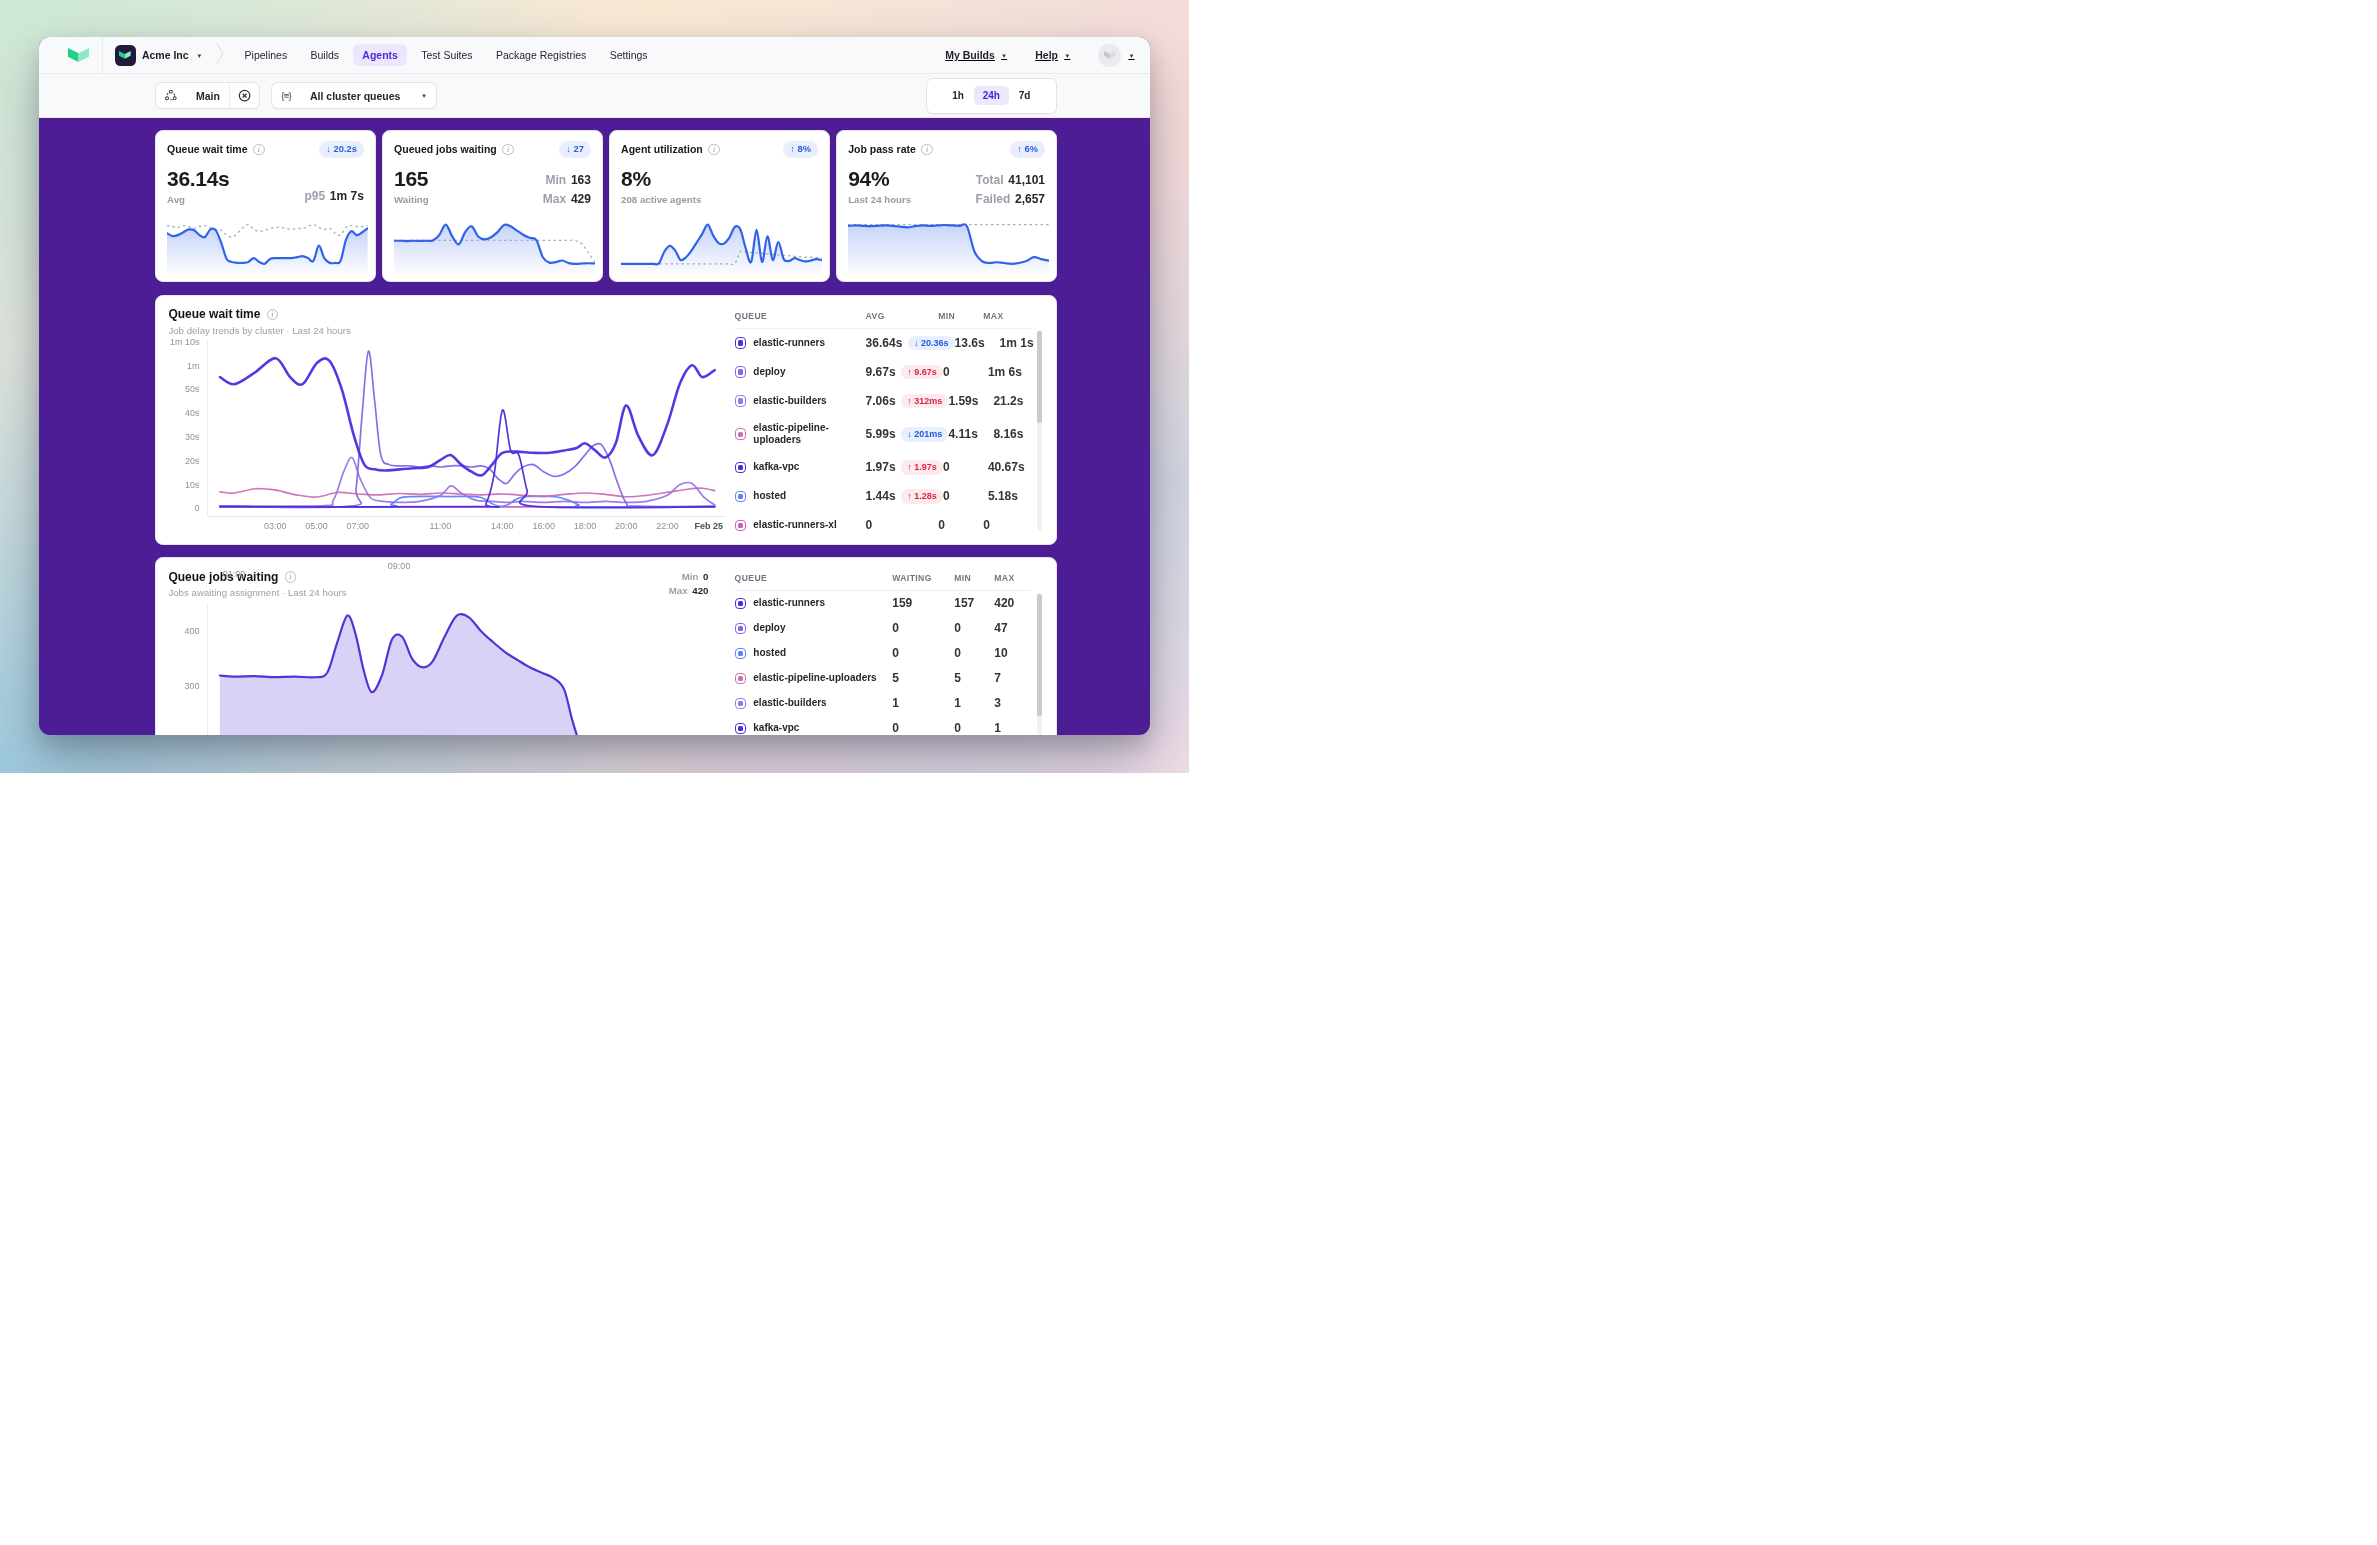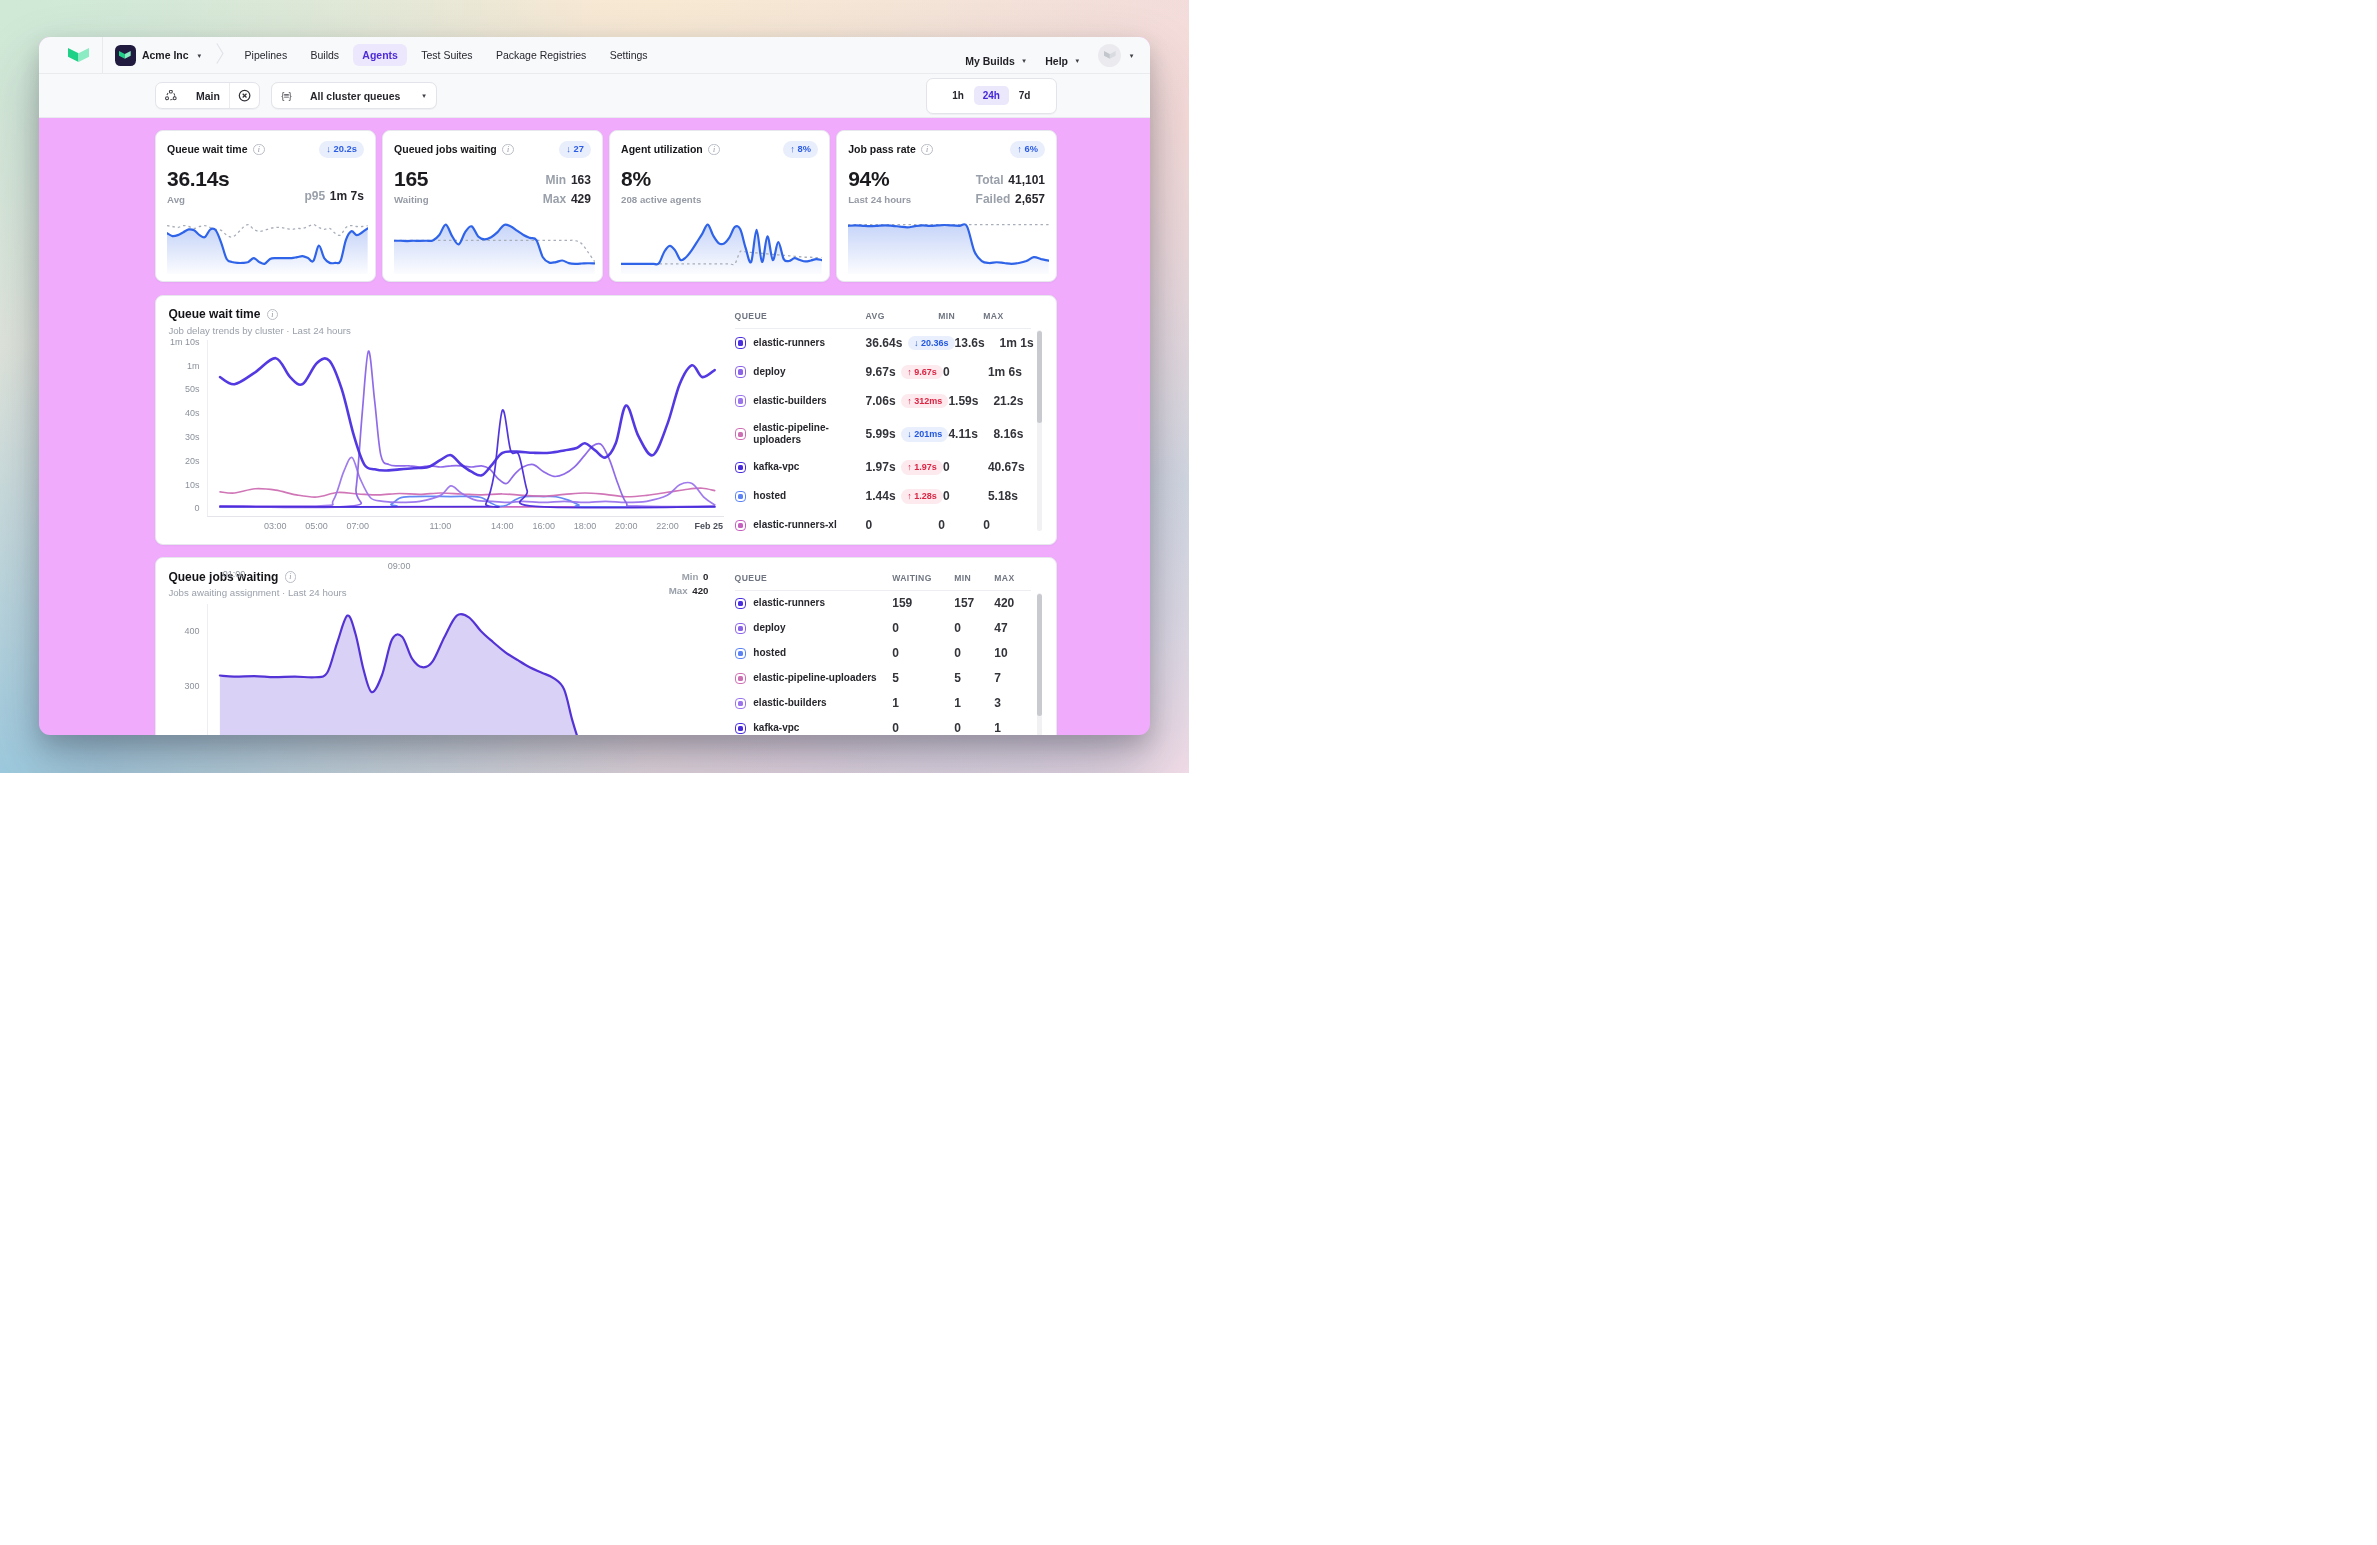--- a/index.html
+++ b/index.html
@@ -10,39 +10,39 @@
     background:
       radial-gradient(90% 80% at 0% 0%, #cfe9d6 0%, rgba(207,233,214,0) 55%),
       radial-gradient(80% 70% at 55% 0%, #f8e9d3 0%, rgba(248,233,211,0) 60%),
       radial-gradient(70% 80% at 100% 15%, #f7dcd9 0%, rgba(247,220,217,0) 60%),
       radial-gradient(75% 70% at 100% 100%, #f2dde8 0%, rgba(242,221,232,0) 55%),
       radial-gradient(85% 85% at 0% 100%, #9ecbdf 0%, rgba(158,203,223,0) 65%),
       linear-gradient(120deg, #dce8dd 0%, #eee3dc 45%, #e7d9e2 75%, #c3d8e3 100%);
   }
 
   .window { position:absolute; left:39px; top:37px; width:1111px; height:698px;
-    background:#f0abfc; border-radius:11px; overflow:hidden;
+    background:#4c1d95; border-radius:11px; overflow:hidden;
     box-shadow: 0 31px 62px rgba(40,45,80,.30), 0 9.3px 22px rgba(0,0,0,.18); }
 
   
   .topnav { height:37px; background:#f8f9fb; border-bottom:0.8px solid #eaebef;
     display:flex; align-items:center; padding:0 15.5px; }
   .nav-logo { width:47px; display:flex; align-items:center; justify-content:center; }
   .nav-vdiv { width:0.8px; height:36px; background:#e9eaee; margin-right:12.4px; }
   .org { display:flex; align-items:center; gap:6.2px; cursor:pointer; }
   .org-badge { width:21px; height:21px; border-radius:5.4px; background:#211b3f;
     display:flex; align-items:center; justify-content:center; }
   .org-name { font-size:10.5px; font-weight:700; color:#1c1c21; }
   .caret { font-size:6.2px; color:#3f3f46; margin-left:1.6px; }
   .crumb-sep { margin:0 11px 0 14px; }
   .nav-links { display:flex; align-items:center; gap:4.7px; }
   .nav-link { font-size:10.5px; font-weight:500; color:#27272e; padding:5.4px 9.3px;
     border-radius:6.2px; cursor:pointer; white-space:nowrap; }
   .nav-link.active { background:#ece7fc; color:#4e2bd9; font-weight:600; }
-  .nav-right { margin-left:auto; display:flex; align-items:flex-end; gap:18px; }
+  .nav-right { margin-left:auto; display:flex; align-items:center; gap:28px;text-decoration:underline; }
   .nav-right .item { font-size:10.5px; font-weight:600; color:#1f1f24; display:flex;
     align-items:center; gap:4.7px; cursor:pointer; }
   .avatar-wrap { display:flex; align-items:center; gap:5.4px; cursor:pointer; }
   .avatar { width:23px; height:23px; border-radius:50%; background:#ebebef;
     display:flex; align-items:center; justify-content:center; }
 
   
   .filterbar { height:44px; background:#f8f9fb; border-bottom:0.8px solid #e9eaee;
     display:flex; align-items:center; }
   .cw { width:902px; margin-left:116px; display:flex; align-items:center; }

